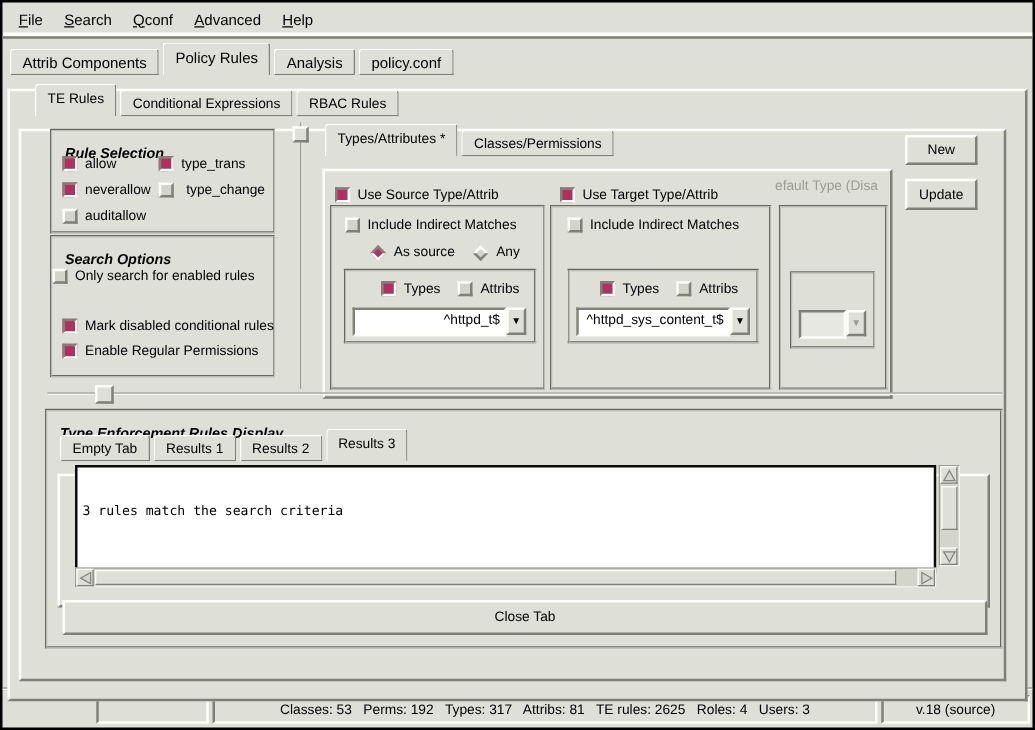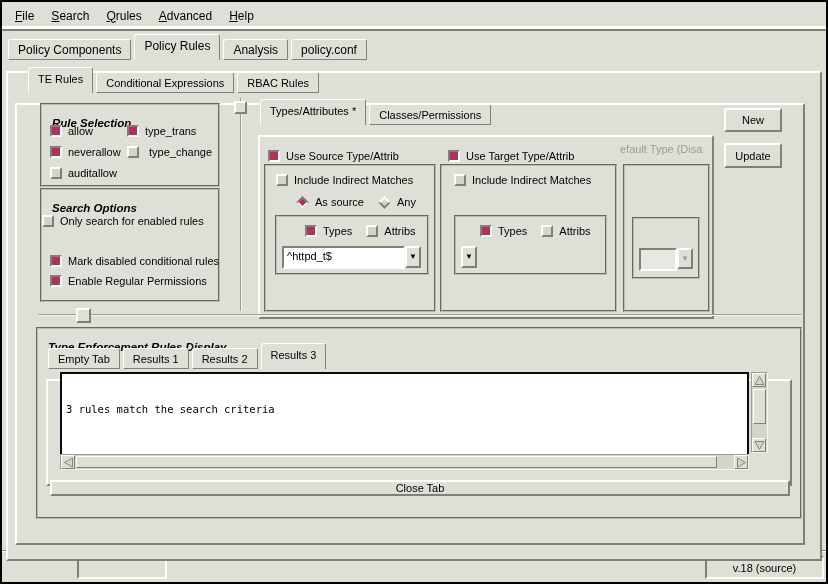--- a/index.html
+++ b/index.html
@@ -82,21 +82,21 @@
   .disabled-text { color:#9b9c93; }
 
   
   .gbox { position:absolute; border:2px groove #babcb2; }
 
   
   .combo { position:absolute; display:flex; }
   .combo .entry {
     flex:1; background:#fff;
     border:2px solid; border-color:#7f8078 #fdfdfa #fdfdfa #7f8078;
-    padding:2px 3px 17px 3px; font-size:11px; white-space:nowrap; overflow:hidden;
+    padding:2px 3px 17px 3px; font-size:11px; white-space:nowrap; overflow:hidden;text-align:right;
   }
   .combo .arrowbtn {
     width:16px; flex:0 0 16px;
     background:#dee0d8;
     border:2px solid; border-color:#fdfdfa #7f8078 #7f8078 #fdfdfa;
     display:flex; align-items:center; justify-content:center;
     font-size:8px; line-height:8px;
   }
   .combo.disabled .entry { background:#e7e8e1; }
   .combo.disabled .arrowbtn { color:#9b9c93; }
@@ -142,27 +142,27 @@
   }
 </style>
 </head>
 <body>
 
 <div class="window">
 
   <div class="menubar">
     <span class="menu-item"><span class="hot">F</span><span>ile</span></span>
     <span class="menu-item"><span class="hot">S</span><span>earch</span></span>
-    <span class="menu-item"><span class="hot">Q</span><span>rules</span></span>
+    <span class="menu-item"><span class="hot">Q</span><span>conf</span></span>
     <span class="menu-item"><span class="hot">A</span><span>dvanced</span></span>
     <span class="menu-item"><span class="hot">H</span><span>elp</span></span>
   </div>
 
   <div class="tabrow maintabs" style="left:6px; top:31px; height:27px;">
-    <div class="tab">Policy Components</div>
+    <div class="tab">Attrib Components</div>
     <div class="tab active">Policy Rules</div>
     <div class="tab">Analysis</div>
     <div class="tab">policy.conf</div>
   </div>
   <div class="frame up" style="left:4px; top:57px; width:816px; height:490px; z-index:1;"></div>
 
   <div class="tabrow" style="left:26px; top:65px; height:26px;">
     <div class="tab active">TE Rules</div>
     <div class="tab">Conditional Expressions</div>
     <div class="tab">RBAC Rules</div>
@@ -269,20 +269,21 @@
           <span class="opt-inline">
             <span class="cb checked"></span>
             <span>Types</span>
           </span>
           <span class="opt-inline">
             <span class="cb"></span>
             <span>Attribs</span>
           </span>
         </div>
         <div class="combo" style="left:5px; top:29px; width:139px; height:22px;">
+          <span class="entry">^httpd_sys_content_t$</span>
           <span class="arrowbtn">▼</span>
         </div>
       </div>
     </div>
 
     <div class="disabled-text" style="position:absolute; left:360px; top:6px; width:92px; height:14px; overflow:hidden; white-space:nowrap;">efault Type (Disa</div>
     <div class="gbox" style="left:363px; top:27px; width:87px; height:148px;">
       <div class="gbox" style="left:7px; top:51px; width:68px; height:62px;">
         <div class="combo disabled" style="left:5px; top:29px; width:54px; height:21px;">
           <span class="entry"></span>
@@ -339,19 +340,20 @@
         </svg>
     </div>
     <div class="sb-thumb" style="left:15px; top:1px; width:641px; height:12px;"></div>
     <div class="sb-btn" style="right:0px; top:0px;">
       <svg width="11" height="11">
           <polygon points="1.5,1 1.5,10 9.5,5.5" fill="#d4d6cc" stroke="#84857c" stroke-width="1"></polygon>
         </svg>
     </div>
   </div>
 
-  <div class="btn" style="left:48px; top:478px; width:740px; height:16px; z-index:4;">Close Tab</div>
+  <div class="btn" style="left:48px; top:478px; width:740px; height:28px; z-index:4;">Close Tab</div>
 
   <div class="status-sep" style="top:548px;"></div>
   <div class="sbox" style="left:75px; width:90px;"></div>
+  <div class="sbox" style="left:168px; width:532px;">Classes: 53   Perms: 192   Types: 317   Attribs: 81   TE rules: 2625   Roles: 4   Users: 3</div>
   <div class="sbox" style="left:703px; width:119px;">v.18 (source)</div>
 
 </div>
 
 </body></html>

